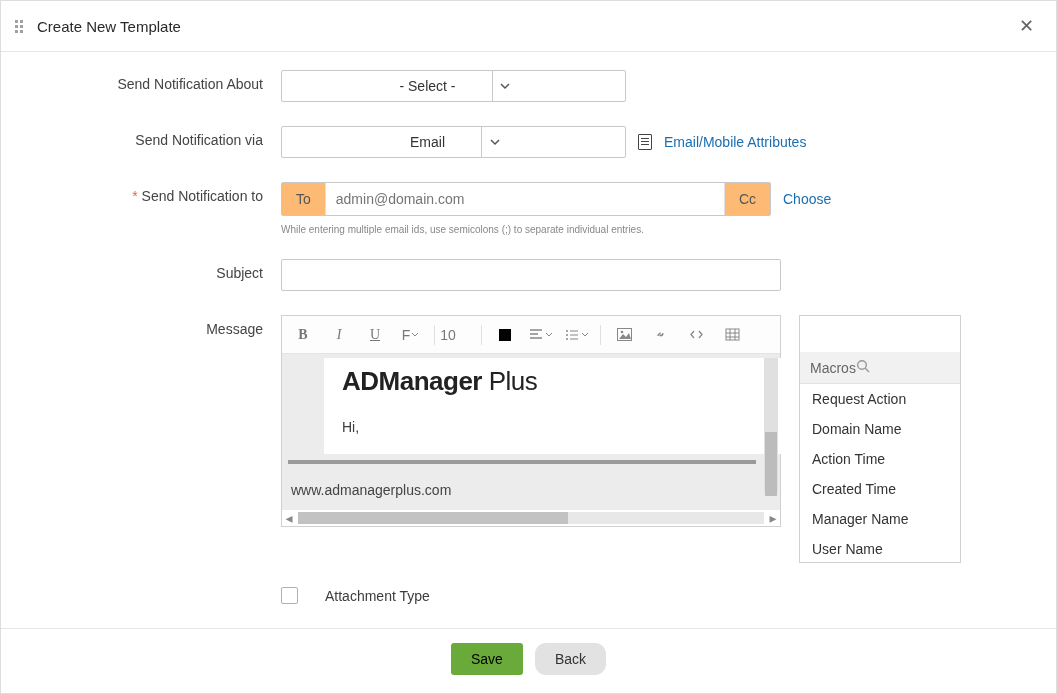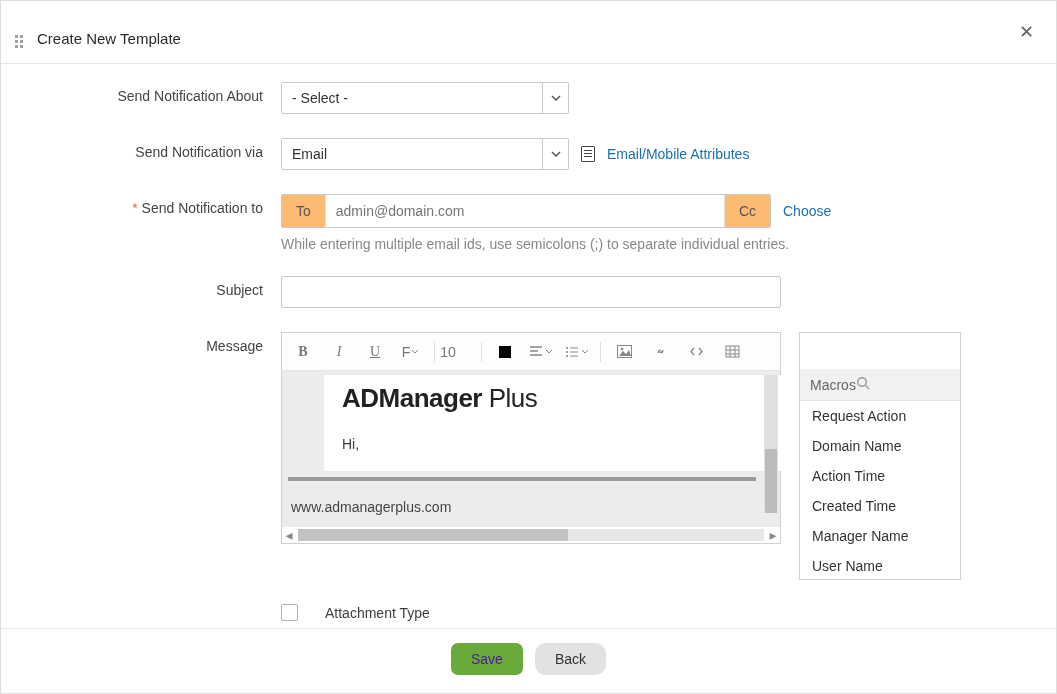--- a/index.html
+++ b/index.html
@@ -2,57 +2,57 @@
 <html><head>
 <meta charset="utf-8">
 <style>
   * { box-sizing: border-box; }
   html, body { margin:0; padding:0; font-family: Segoe UI, Arial, sans-serif; font-size:14px; color:#3c3c3c; background:#f4f4f4; }
   .modal {
     background:#fff; width:1057px; height:694px; border:1px solid #ddd; box-shadow:0 1px 4px rgba(0,0,0,.1);
     display:flex; flex-direction:column; overflow:hidden;
   }
   .modal-header {
-    display:flex; align-items:flex-end; padding:16px 14px; border-bottom:1px solid #e6e6e6;
+    display:flex; align-items:center; padding:10px 14px; border-bottom:1px solid #e6e6e6;
     font-size:15px; color:#2a2a2a;
   }
   .drag-dots {
     width:12px; height:12px; margin-right:10px; position:relative; opacity:.55;
   }
   .drag-dots::before, .drag-dots::after {
     content:""; position:absolute; width:3px; height:3px; background:#555; border-radius:0;
     box-shadow:0 5px 0 #555, 5px 0 0 #555, 5px 5px 0 #555, 0 10px 0 #555, 5px 10px 0 #555;
   }
   .drag-dots::before { left:0; top:0; }
   .close-x { margin-left:auto; font-size:18px; color:#666; cursor:pointer; padding:4px 8px; }
   .modal-body { flex:1; overflow:hidden; padding:18px 40px 0 40px; }
   .form-row { display:flex; align-items:flex-start; margin-bottom:24px; }
   .form-label { width:240px; min-width:240px; text-align:right; padding-right:18px; padding-top:6px; color:#444; }
   .req-star { color:#e46a3a; margin-right:4px; }
   .form-field { flex:1; display:flex; flex-direction:column; align-items:flex-start; }
   .select-like, .text-input {
     height:32px; border:1px solid #c8c8c8; background:#fff; border-radius:2px; display:flex; align-items:center;
     padding:0 10px; font-size:14px; color:#333;
   }
-  .select-like { width:288px; justify-content:space-between; cursor:pointer;gap:36px; }
+  .select-like { width:345px; justify-content:center; cursor:pointer;gap:36px; }
   .select-arrow {
     width:26px; height:100%; border-left:1px solid #c8c8c8; margin-right:-10px;
     display:flex; align-items:center; justify-content:center; color:#666;
   }
   .inline { display:flex; align-items:center; gap:12px; }
   .doc-icon { width:14px; height:16px; border:1px solid #444; border-radius:1px; position:relative; }
   .doc-icon::before { content:""; position:absolute; top:3px; left:2px; right:2px; border-top:1px solid #444; box-shadow:0 3px 0 #444, 0 6px 0 #444; }
   a.link { color:#1a6fb0; text-decoration:none; cursor:pointer; }
   .to-group { display:flex; border:1px solid #c8c8c8; border-radius:2px; height:34px; width:490px; }
   .to-addon {
     padding:0 14px; display:flex; align-items:center; background:#fdba74; border-right:1px solid #e0e0e0; color:#555;
   }
   .to-addon.cc { border-left:1px solid #e0e0e0; border-right:none; }
   .to-input { flex:1; border:none; outline:none; padding:0 10px; font-size:14px; color:#777; background:#fff; }
-  .hint { color:#888; font-size:14px; margin-top:8px; }
+  .hint { color:#888; font-size:10px; margin-top:8px; }
   .subject-input { width:500px; height:32px; border:1px solid #c8c8c8; border-radius:2px; padding:0 10px; font-size:14px; }
   .editor-wrap { display:flex; gap:18px; align-items:flex-start; }
   .editor { border:1px solid #d0d0d0; width:500px; background:#fff; }
   .editor-toolbar {
     display:flex; align-items:center; gap:10px; padding:4px 8px; border-bottom:1px solid #e4e4e4;
     background:#fdfdfd; color:#777; font-size:14px; height:38px;
   }
   .tb-btn { width:26px; height:26px; display:flex; align-items:center; justify-content:center; color:#777; cursor:pointer; border-radius:2px; }
   .tb-sep { width:1px; height:20px; background:#e0e0e0; }
   .tb-size { display:flex; align-items:center; gap:20px; }
@@ -76,21 +76,21 @@
   }
   .macros-list { height:178px; overflow:hidden; }
   .macros-list div { padding:7px 12px; color:#333; cursor:pointer; white-space:nowrap; }
   .checkbox-row { display:flex; align-items:center; gap:27px; margin-bottom:18px; }
   .checkbox { width:17px; height:17px; border:1px solid #b0b0b0; border-radius:2px; background:#fff; cursor:pointer; }
   .help-circle { width:16px; height:16px; border:1px solid #999; border-radius:50%; color:#888; font-size:11px; display:flex; align-items:center; justify-content:center; margin-left:6px; }
   .modal-footer {
     border-top:1px solid #e6e6e6; padding:14px 0 18px 0; display:flex; justify-content:center; gap:12px;
   }
   .btn { height:32px; padding:0 20px; border-radius:3px; border:none; cursor:pointer; font-size:14px; }
-  .btn-primary { background:#6aaa3a; color:#4c1d95;border-radius:7px; }
+  .btn-primary { background:#6aaa3a; color:#000000; }
   .btn-secondary { background:#e2e2e2; color:#333;border-radius:11px; }
   svg.chev { width:10px; height:10px; }
   .tb-bold { font-weight:bold; font-family:Georgia,serif; }
   .tb-italic { font-style:italic; font-family:Georgia,serif; }
   .tb-under { text-decoration:underline; font-family:Georgia,serif; }
 </style>
 </head>
 <body>
 
 <div class="modal">

